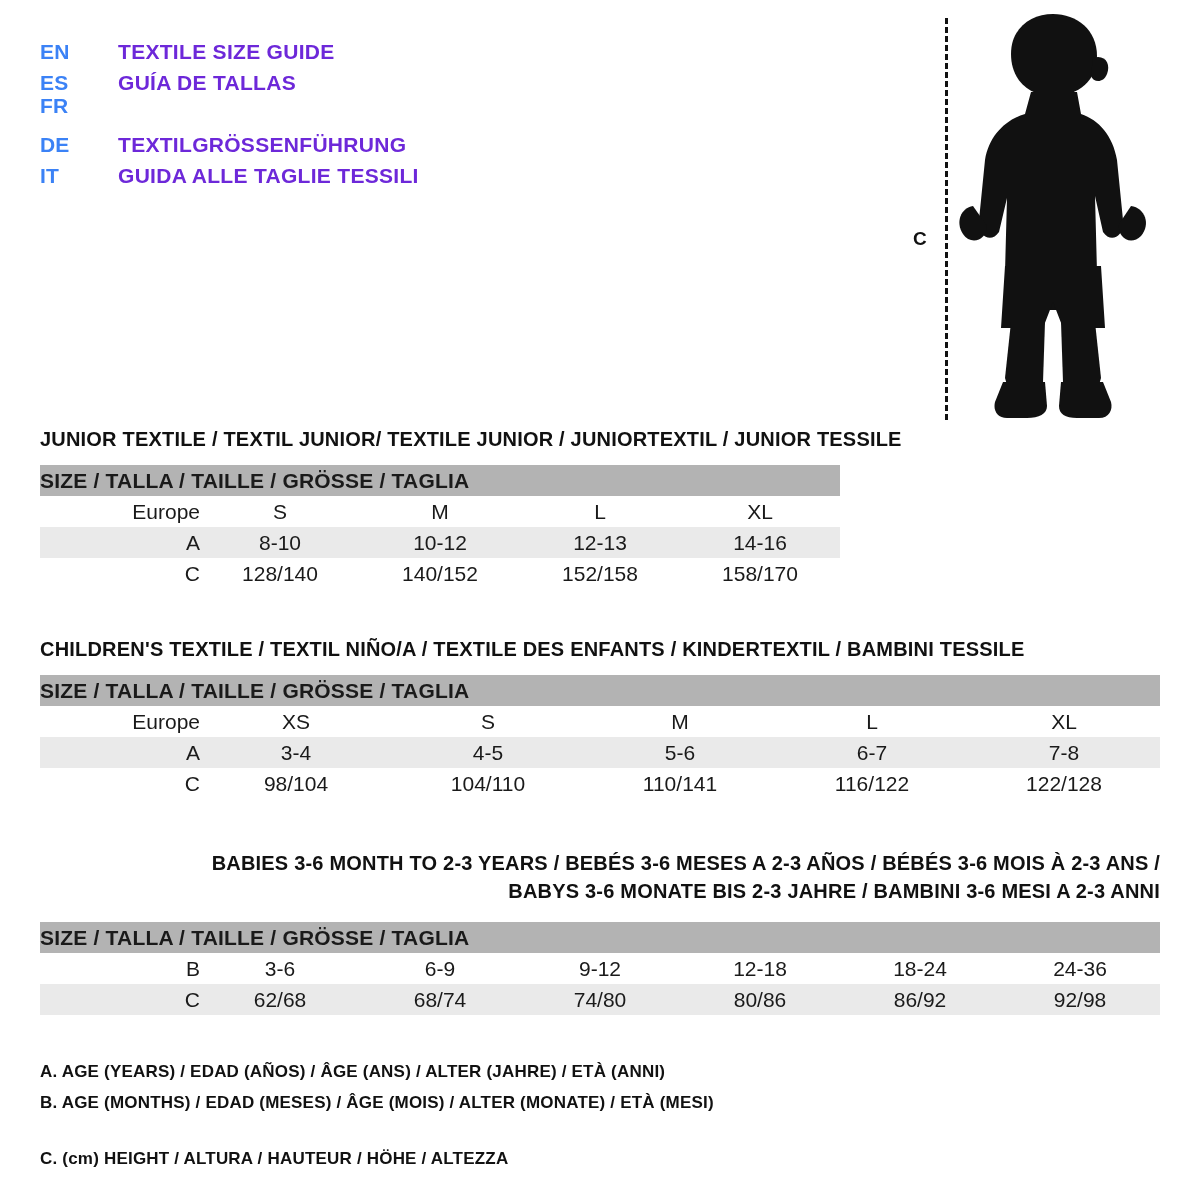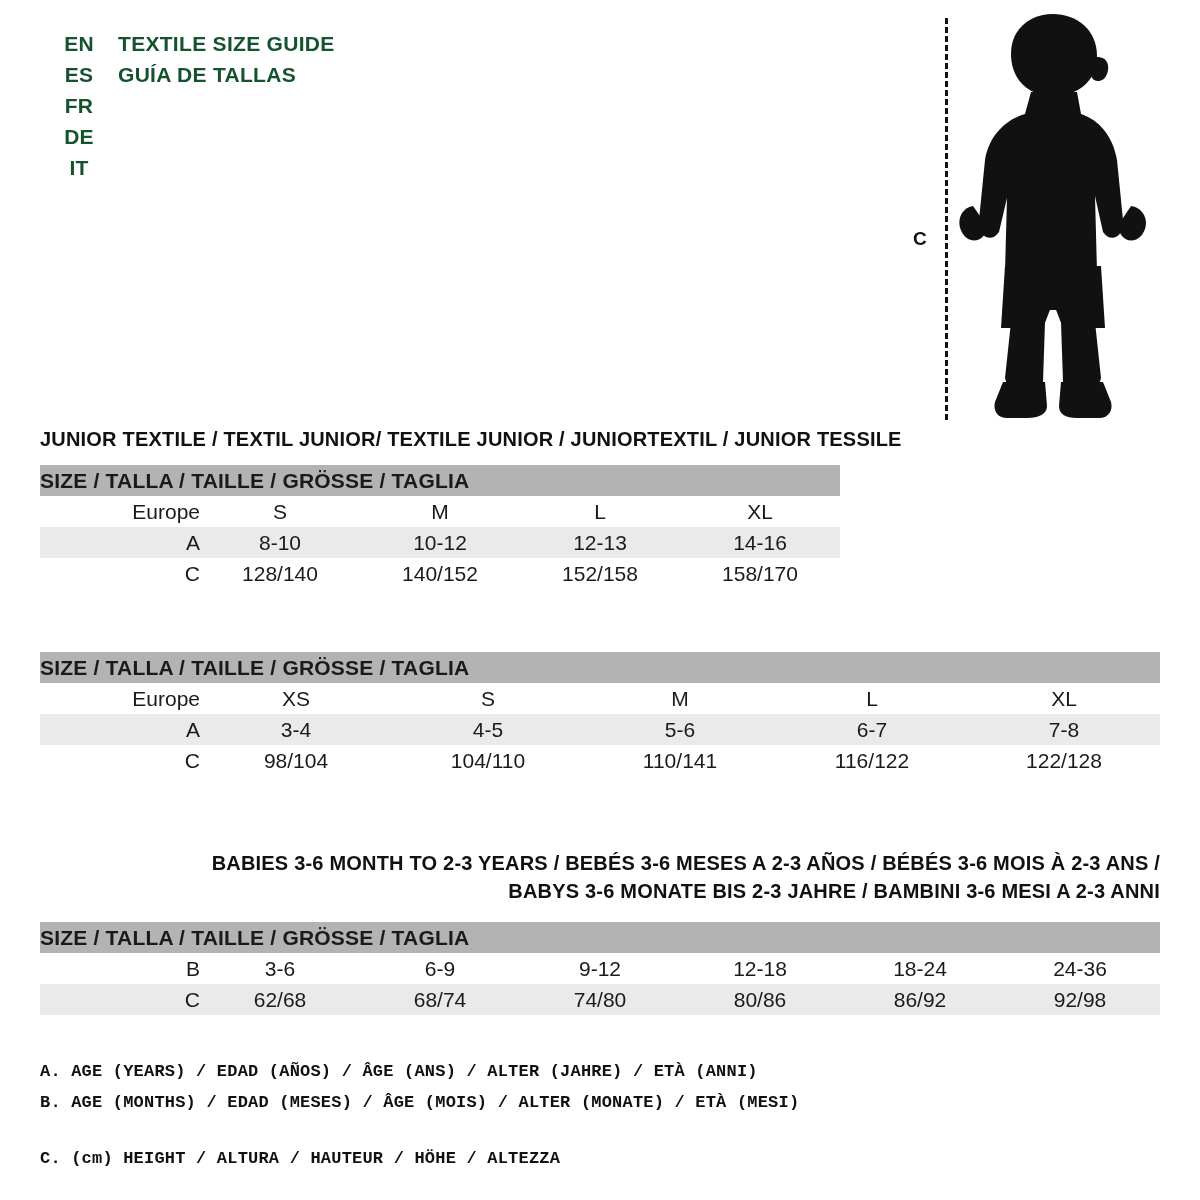--- a/index.html
+++ b/index.html
@@ -34,29 +34,29 @@
   .lang-row {
     display: flex;
     align-items: baseline;
     height: 31px;
   }
   .lang-code {
     width: 78px;
     font-size: 21px;
     font-weight: 700;
     letter-spacing: 0.2px;
-    color: #14532d;
-    text-align: center;
+    color: #3b82f6;
   }
   .lang-text {
     font-size: 21px;
     font-weight: 700;
     letter-spacing: 0.3px;
-    color: #14532d;
+    color: #6d28d9;
     text-transform: uppercase;
+    margin-top: 8px;
   }
 
   
   .figure-area {
     position: absolute;
     left: 895px;
     top: 10px;
     width: 260px;
     height: 410px;
   }
@@ -132,21 +132,20 @@
   .multiline-title .line { display: block; height: 28px; text-align: right; }
 
   
   .legend-line {
     font-size: 17px;
     font-weight: 700;
     letter-spacing: 0.2px;
     color: #111;
     height: 31px;
     text-transform: uppercase;
-    font-family: Liberation Mono, monospace;
   }
   .legend-line.mixedcase { text-transform: none; margin-top: 25px; }
 </style>
 </head>
 <body>
 
 <div class="page">
 
   <div class="lang-block">
     <div class="lang-row">
@@ -155,23 +154,25 @@
     </div>
     <div class="lang-row">
       <span class="lang-code">ES</span>
       <span class="lang-text">GUÍA DE TALLAS</span>
     </div>
     <div class="lang-row">
       <span class="lang-code">FR</span>
     </div>
     <div class="lang-row">
       <span class="lang-code">DE</span>
+      <span class="lang-text">TEXTILGRÖSSENFÜHRUNG</span>
     </div>
     <div class="lang-row">
       <span class="lang-code">IT</span>
+      <span class="lang-text">GUIDA ALLE TAGLIE TESSILI</span>
     </div>
   </div>
 
   <div class="figure-area">
     <span class="figure-label">C</span>
     <div class="dash-line"></div>
     <svg class="silhouette" width="200" height="412" viewBox="0 0 200 412">
       <g fill="#111111">
 
         <path d="M58 44 C58 18, 78 4, 100 4 C124 4, 144 20, 144 46 C144 70, 126 86, 100 86 C76 86, 58 70, 58 44 Z"></path>
@@ -235,20 +236,21 @@
         <td class="cell-val">128/140</td>
         <td class="cell-val">140/152</td>
         <td class="cell-val">152/158</td>
         <td class="cell-val">158/170</td>
       </tr>
     </tbody>
       </table>
   </div>
 
   <div id="children-section">
+    <div class="section-title">CHILDREN'S TEXTILE / TEXTIL NIÑO/A / TEXTILE DES ENFANTS / KINDERTEXTIL / BAMBINI TESSILE</div>
     <div class="tbl-gap"></div>
     <table class="size-table">
       <colgroup>
         <col style="width:160px">
           <col style="width:192px">
           <col style="width:192px">
           <col style="width:192px">
           <col style="width:192px">
           <col style="width:192px">
       </colgroup>

